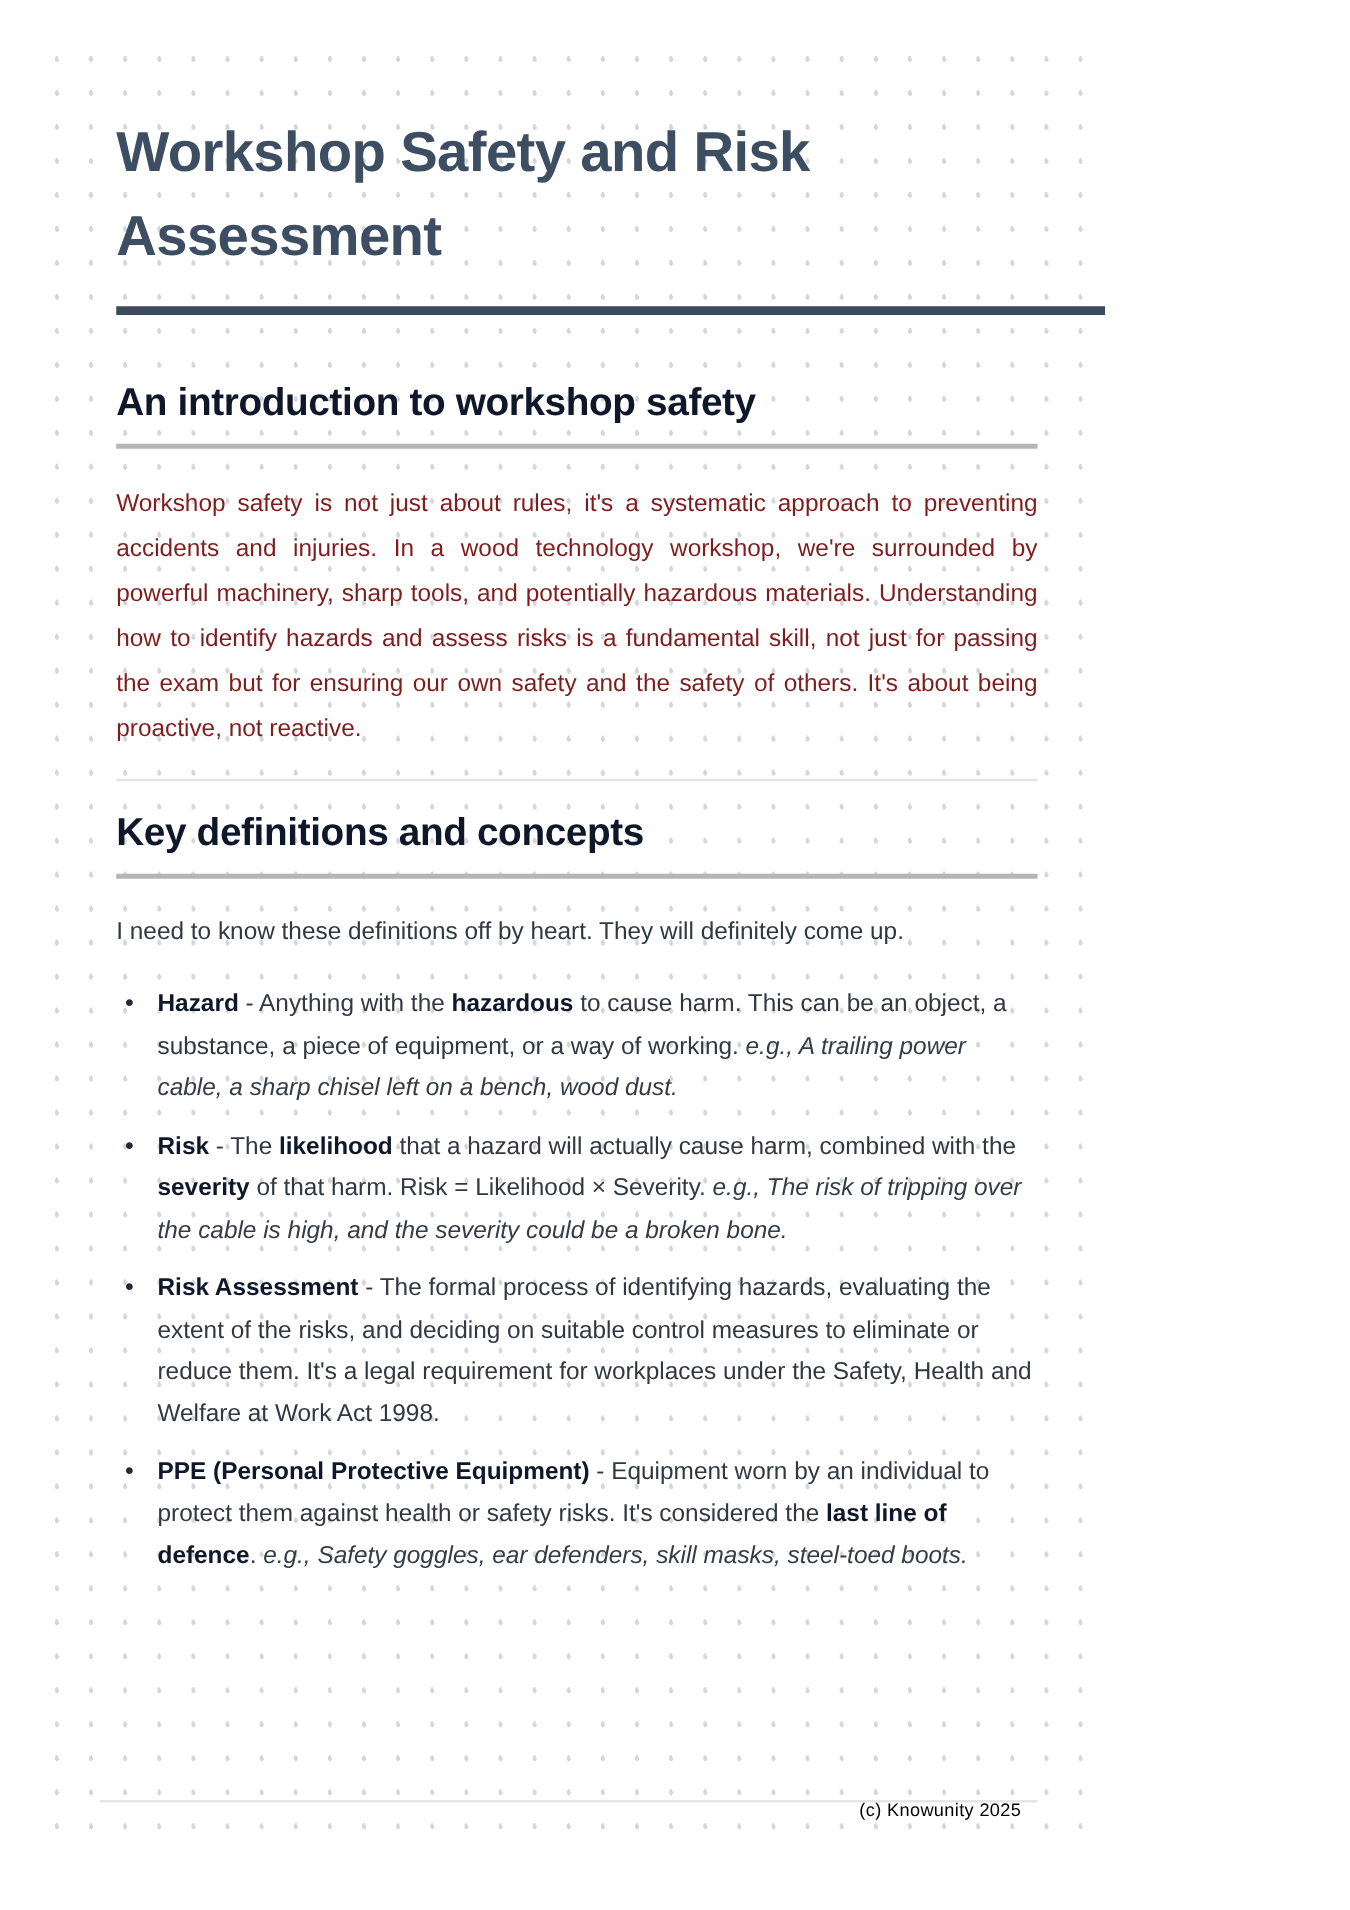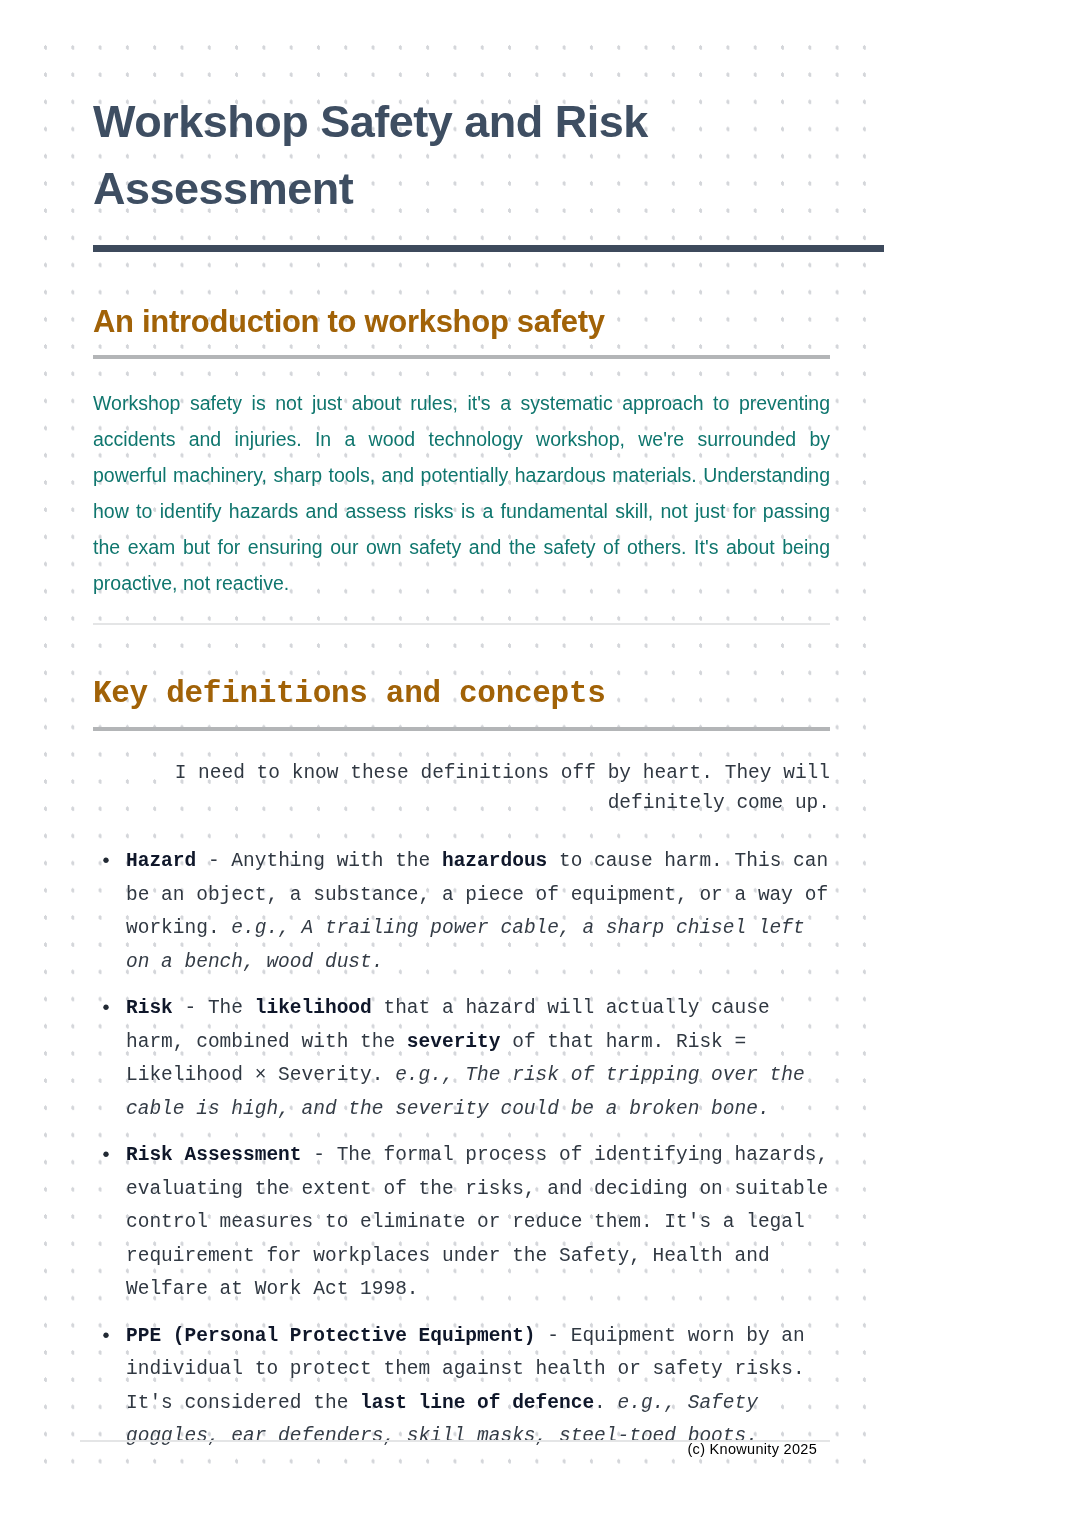--- a/index.html
+++ b/index.html
@@ -55,49 +55,48 @@
     height: 7px;
     background: #3d4a5c;
     margin-top: 23px;
   }
   h2 {
     margin: 0;
     font-size: 31px;
     line-height: 40px;
     font-weight: bold;
     letter-spacing: -0.3px;
-    color: #a16207;
+    color: #0f172a;
   }
   .h2-rule {
     width: 737px;
     height: 4px;
     background: #b3b5b7;
     margin-top: 13px;
   }
   .section-intro { margin-top: 50px; }
-  .section-defs  { margin-top: 49px; font-family: Liberation Mono, monospace; }
+  .section-defs  { margin-top: 21px; }
   p.body-par {
     margin: 26px 0 0 0;
     font-size: 19.5px;
     line-height: 36px;
     text-align: justify;
-    color: #0f766e;
+    color: #7f1d1d;
   }
   .soft-divider {
     width: 737px;
     height: 2px;
     background: #e4e5e6;
     margin-top: 22px;
   }
   p.defs-intro {
     margin: 27px 0 0 0;
     font-size: 19.5px;
     line-height: 30px;
     color: #303842;
-    text-align: right;
   }
   ul.def-list {
     list-style: none;
     margin: 27px 0 0 0;
     padding: 0;
   }
   ul.def-list li {
     position: relative;
     padding-left: 33px;
     font-size: 19.5px;

